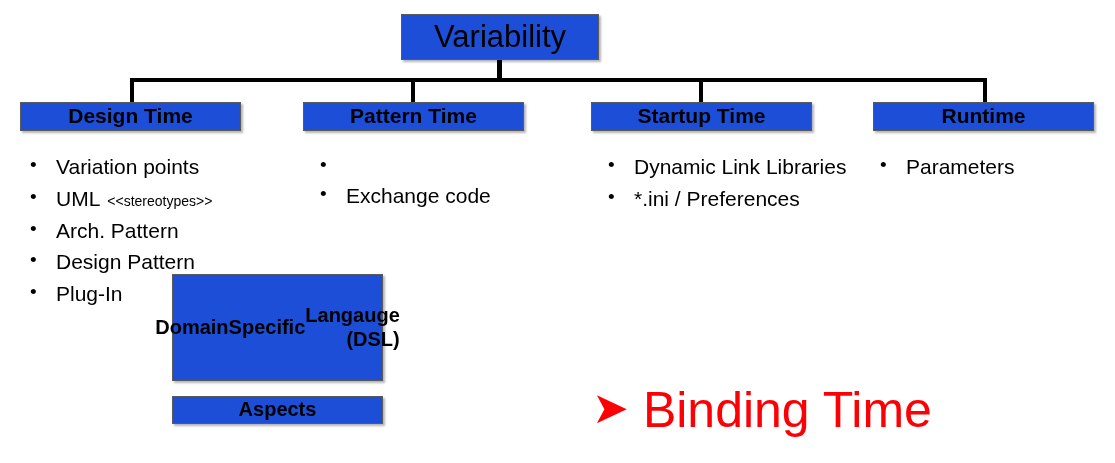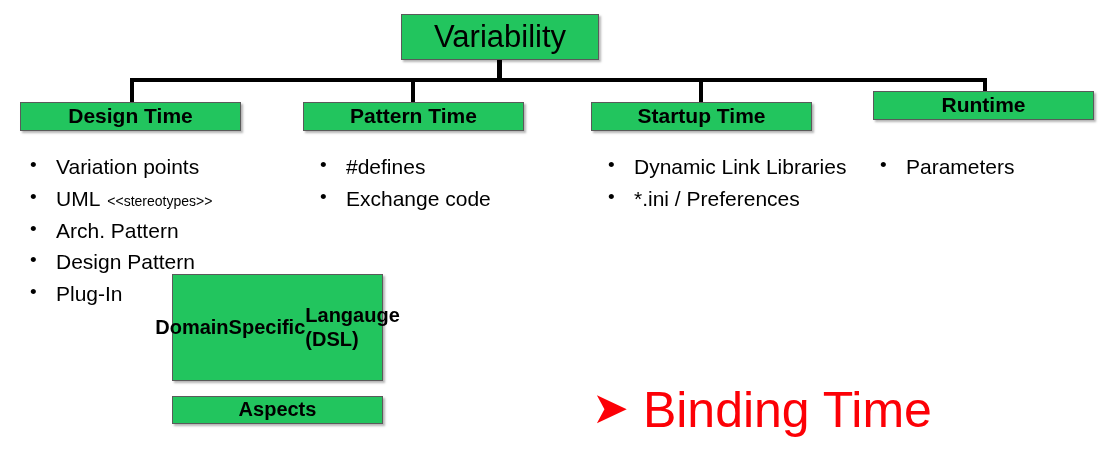--- a/index.html
+++ b/index.html
@@ -16,27 +16,27 @@
     width: 1115px;
     height: 463px;
     background: #ffffff;
     overflow: hidden;
   }
 
   
   .gbox {
     position: absolute;
     box-sizing: border-box;
-    background: #22c55e;
+    background: #1d4ed8;
     border: 1.5px solid #5a5a5a;
     box-shadow: 2px 2px 2px rgba(120,120,120,0.55);
     display: flex;
     align-items: center;
     justify-content: center;
-    text-align: left;
+    text-align: right;
     line-height: 1.18;
   }
   .gbox.title {
     font-size: 31px;
     font-weight: 400;
   }
   .gbox.header {
     font-size: 21px;
     font-weight: bold;
   }
@@ -115,21 +115,21 @@
 
   <div class="gbox header" style="left:20px; top:102px; width:221px; height:29px;">
     <span>Design Time</span>
   </div>
   <div class="gbox header" style="left:303px; top:102px; width:221px; height:29px;">
     <span>Pattern Time</span>
   </div>
   <div class="gbox header" style="left:591px; top:102px; width:221px; height:29px;">
     <span>Startup Time</span>
   </div>
-  <div class="gbox header" style="left:873px; top:91px; width:221px; height:29px;">
+  <div class="gbox header" style="left:873px; top:102px; width:221px; height:29px;">
     <span>Runtime</span>
   </div>
 
   <div class="bullets" style="left:30px; top:152px; width:270px;">
     <div class="row">
       <span class="dot">•</span>
       <span class="txt">Variation points</span>
     </div>
     <div class="row">
       <span class="dot">•</span>
@@ -145,21 +145,20 @@
     </div>
     <div class="row">
       <span class="dot">•</span>
       <span class="txt">Plug-In</span>
     </div>
   </div>
 
   <div class="bullets" style="left:320px; top:152px; width:250px;">
     <div class="row">
       <span class="dot">•</span>
-      <span class="txt">#defines</span>
     </div>
     <div class="row">
       <span class="dot">•</span>
       <span class="txt">Exchange code</span>
     </div>
   </div>
 
   <div class="bullets" style="left:608px; top:152px; width:240px;">
     <div class="row">
       <span class="dot">•</span>

